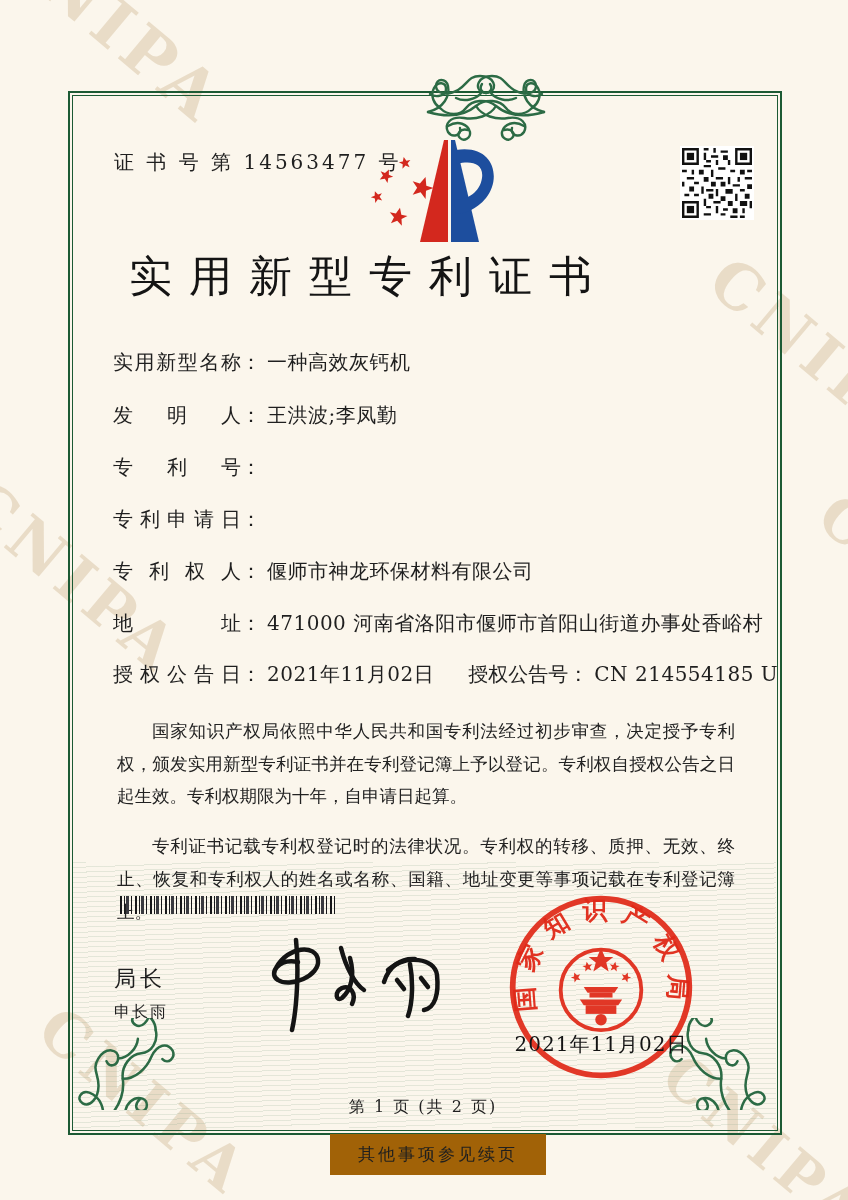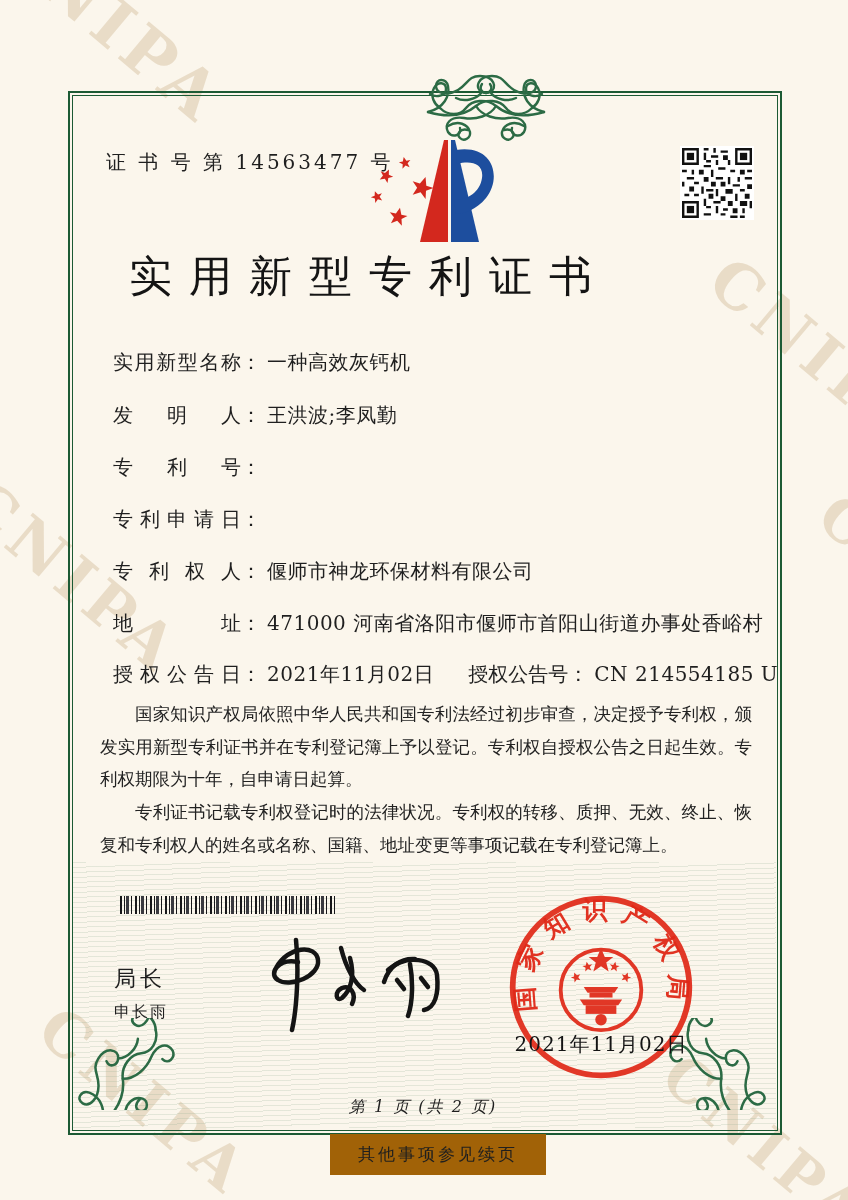--- a/index.html
+++ b/index.html
@@ -21,55 +21,55 @@
     background:repeating-linear-gradient(178deg,
       rgba(140,170,142,.28) 0 1px, rgba(255,255,255,0) 1px 5px);
     opacity:.75;
   }
   
   .frame{position:absolute;left:68px;top:91px;width:710px;height:1040px;
     border:2px solid #1c5a34;z-index:1;}
   .frame-inner{position:absolute;inset:2px;border:1px solid #1c5a34;}
   .ornament{position:absolute;z-index:2;}
   
-  .certno{position:absolute;left:106px;top:149px;font-size:20px;letter-spacing:3px;z-index:3;}
+  .certno{position:absolute;left:114px;top:149px;font-size:20px;letter-spacing:3px;z-index:3;}
   .logo{position:absolute;left:348px;top:134px;z-index:3;}
   .qr{position:absolute;left:680px;top:146px;width:70px;height:70px;background:#fff;
       padding:2px;z-index:3;}
   .title{position:absolute;left:68px;width:585px;top:248px;text-align:center;
     font-size:43px;font-weight:400;letter-spacing:17px;text-indent:17px;color:#141414;z-index:3;}
   
   .row{position:absolute;left:113px;display:flex;align-items:flex-start;
     font-size:20px;z-index:3;white-space:nowrap;}
   .row .lbl{display:inline-block;width:128px;text-align:justify;text-align-last:justify;}
   .row .colon{margin-right:6px;}
   .row .val{letter-spacing:.5px;}
   .pair2{margin-left:34px;display:flex;align-items:baseline;}
   
   .paras{position:absolute;left:100px;top:698px;width:652px;font-size:17.5px;
     line-height:1.87;text-align:justify;z-index:3;color:#222;}
-  .paras p{margin:0;text-indent:2em;}
+  .paras p{margin:17px;text-indent:2em;}
   
   .barcode{position:absolute;left:120px;top:896px;width:216px;height:18px;z-index:3;
     background:repeating-linear-gradient(90deg,
       #17171a 0 2px, transparent 2px 4px, #17171a 4px 5px, transparent 5px 6px,
       #3a3a40 6px 9px, transparent 9px 11px, #17171a 11px 12px, transparent 12px 15px);}
   
   .officer-title{position:absolute;left:114px;top:964px;font-size:22px;letter-spacing:4px;
     font-family:"DejaVu Sans","Liberation Sans",sans-serif;z-index:3;}
   .officer-name{position:absolute;left:114px;top:1002px;font-size:16px;letter-spacing:2px;
     font-family:"DejaVu Sans","Liberation Sans",sans-serif;z-index:3;}
   .signature{position:absolute;left:238px;top:928px;z-index:3;}
   
   .seal{position:absolute;left:505px;top:891px;width:192px;height:192px;z-index:4;}
   .seal-date{position:absolute;left:505px;top:1031px;width:192px;text-align:center;
     font-size:20px;letter-spacing:1px;color:#141414;z-index:5;}
   
   .pagenum{position:absolute;left:68px;width:710px;top:1097px;text-align:center;
-    font-size:16px;letter-spacing:2px;z-index:3;font-style:italic;}
+    font-size:16px;letter-spacing:2px;z-index:3;}
   .contbox{position:absolute;left:330px;top:1134px;background:#a16207;
     padding:9px 28px;font-size:17px;letter-spacing:3px;z-index:3;}
 </style>
 </head>
 <body>
 
 <svg width="0" height="0" style="position:absolute" aria-hidden="true">
   <defs>
     <path id="star5" d="M0,-10 L2.94,-3.09 L9.51,-3.09 L4.05,1.18 L5.88,8.09 L0,4 L-5.88,8.09 L-4.05,1.18 L-9.51,-3.09 L-2.94,-3.09 Z"></path>
     <g id="flourish">

